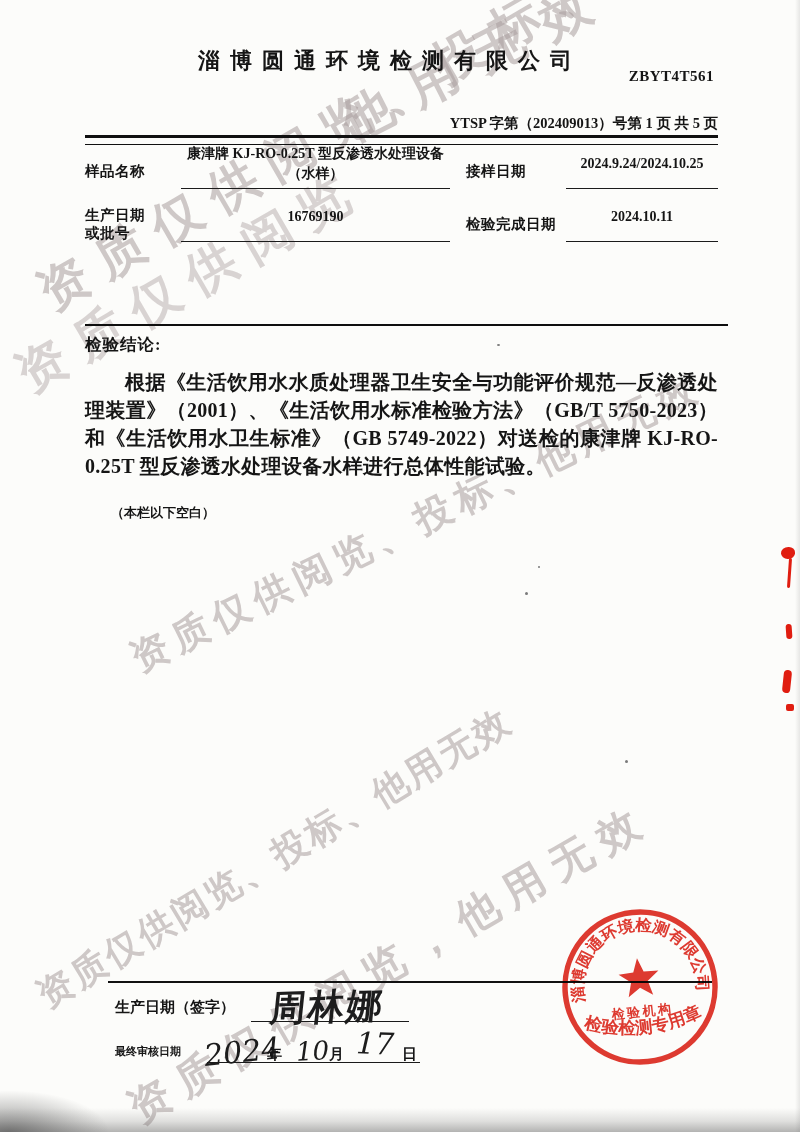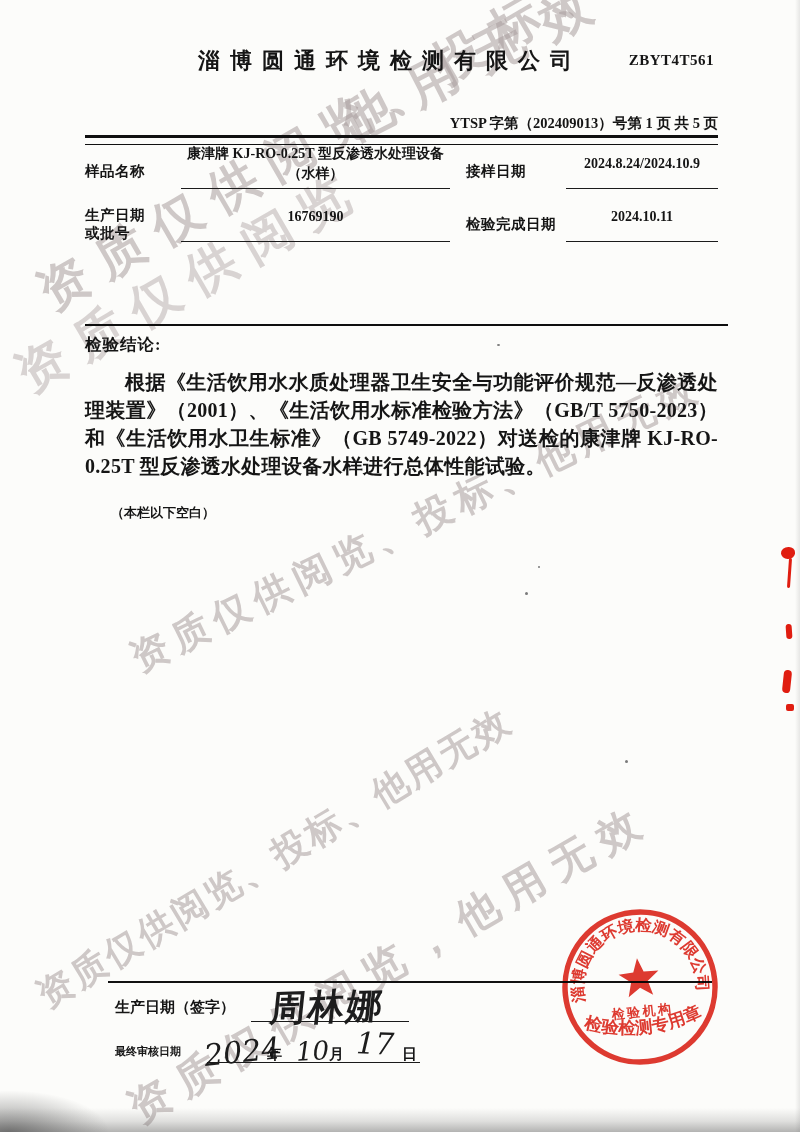--- a/index.html
+++ b/index.html
@@ -14,21 +14,21 @@
   .wm3{left:4px;top:350px;font-size:50px;letter-spacing:15px;transform:rotate(-30deg);color:rgba(168,156,156,.42);}
   .wm4{left:122px;top:638px;font-size:38px;letter-spacing:7px;transform:rotate(-26deg);}
   .wm5{left:28px;top:978px;font-size:36px;letter-spacing:3px;transform:rotate(-31deg);}
   .wm6{left:118px;top:1088px;font-size:42px;letter-spacing:12px;transform:rotate(-30deg);}
 
   .content{position:absolute;inset:0;z-index:2;}
 
   
   .company{position:absolute;top:46px;left:150px;width:480px;text-align:center;
            font-size:22px;font-weight:700;letter-spacing:10px;}
-  .report-code{position:absolute;top:52px;right:86px;font-size:15px;font-weight:700;letter-spacing:.5px;}
+  .report-code{position:absolute;top:68px;right:86px;font-size:15px;font-weight:700;letter-spacing:.5px;}
   .report-title{position:absolute;top:76px;left:200px;width:460px;text-align:center;
                 font-size:29px;font-weight:700;letter-spacing:22px;text-indent:22px;}
   .doc-row{position:absolute;top:114px;left:90px;width:628px;display:flex;
            justify-content:flex-end;font-size:14.5px;font-weight:700;}
   .rule-double{position:absolute;top:135px;left:85px;width:633px;height:6px;
                border-top:3px solid #101010;border-bottom:1.5px solid #101010;}
 
   
   .sample-table{position:absolute;top:143px;left:85px;width:633px;}
   .trow{display:grid;grid-template-columns:96px 1fr 16px 100px 152px;align-items:center;margin-bottom:6px;}
@@ -111,21 +111,21 @@
     </div>
     <div class="rule-double"></div>
 
     <div class="sample-table">
       <div class="trow r1">
         <div class="tlabel">样品名称</div>
         <div class="tvalue">康津牌 KJ-RO-0.25T 型反渗透水处理设备
 （水样）</div>
         <div></div>
         <div class="tlabel">接样日期</div>
-        <div class="tvalue">2024.8.24/2024.10.9</div>
+        <div class="tvalue">2024.9.24/2024.10.25</div>
       </div>
       <div class="trow r4">
         <div class="tlabel">生产日期
 或批号</div>
         <div class="tvalue">16769190</div>
         <div></div>
         <div class="tlabel">检验完成日期</div>
         <div class="tvalue">2024.10.11</div>
       </div>
     </div>

